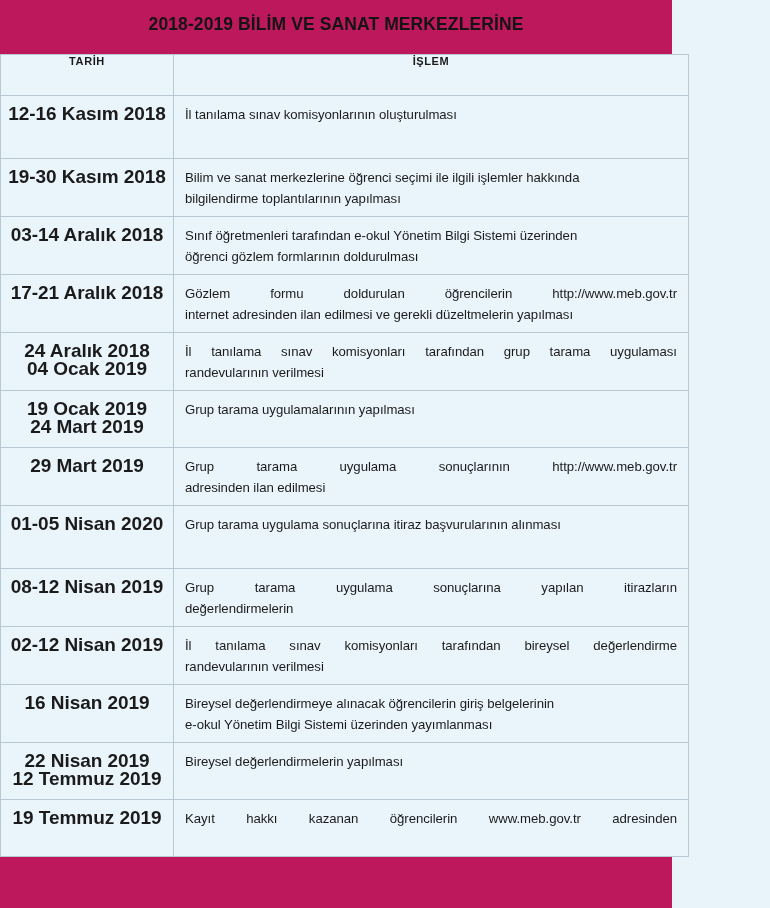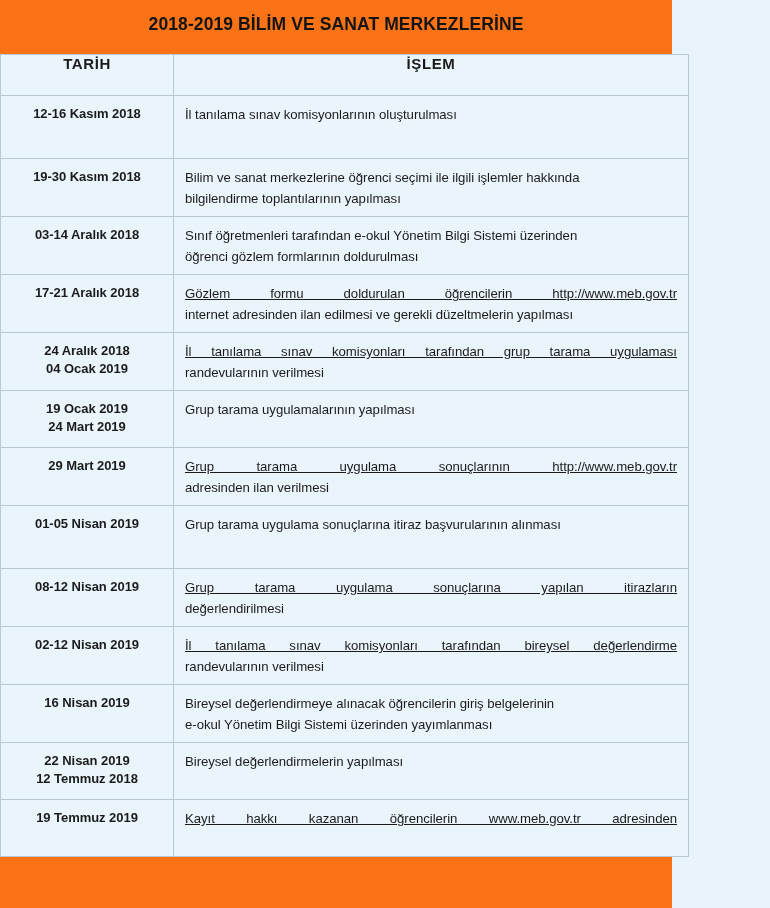--- a/index.html
+++ b/index.html
@@ -14,21 +14,21 @@
     font-family: "Liberation Sans", sans-serif;
     color: #1b1b1b;
     overflow: hidden;
   }
 
   #page {
     position: relative;
     width: 672px;
     height: 908px;
     box-sizing: border-box;
-    background: #f97316;
+    background: #be185d;
   }
 
   
   #title-block {
     padding-top: 11px;
     text-align: center;
   }
   .title-line {
     font-size: 17.5px;
     font-weight: bold;
@@ -56,32 +56,32 @@
   table#schedule th,
   table#schedule td {
     border: 1px solid #b9c9d4;
     vertical-align: top;
     background: #eaf5fb;
   }
 
   
   thead th {
     height: 40px;
-    font-size: 15px;
+    font-size: 11px;
     font-weight: bold;
     text-align: center;
     vertical-align: middle;
     letter-spacing: 0.6px;
     padding: 0 4px;
   }
 
   
   td.date-cell {
     text-align: center;
-    font-size: 13px;
+    font-size: 19px;
     font-weight: bold;
     padding: 9px 6px 7px 6px;
     line-height: 18px;
     letter-spacing: -0.05px;
   }
   td.date-cell .dline { display: block; white-space: nowrap; }
 
   
   td.task-cell {
     font-size: 13.2px;
@@ -90,21 +90,20 @@
     line-height: 21px;
     letter-spacing: -0.05px;
     margin-left: 26px;
   }
   td.task-cell.justify { text-align: justify; }
   td.task-cell.justify > span { display: block; }
   td.task-cell.justify > span.jline {
     text-align: justify;
     text-align-last: justify;
     white-space: normal;
-    text-decoration: underline;
   }
   td.task-cell.justify > span.jlast {
     text-align: left;
     text-align-last: left;
   }
   td.task-cell.plain { text-align: left; }
   td.task-cell.plain > span { display: block; white-space: nowrap; }
 
   
   tr.h-tall td  { height: 46px; }
@@ -185,38 +184,38 @@
             <td class="task-cell plain">
               <span class="jlast">Grup tarama uygulamalarının yapılması</span>
             </td>
           </tr>
           <tr class="h-med">
             <td class="date-cell">
               <span class="dline">29 Mart 2019</span>
             </td>
             <td class="task-cell justify">
               <span class="jline">Grup tarama uygulama sonuçlarının http://www.meb.gov.tr</span>
-              <span class="jlast">adresinden ilan verilmesi</span>
+              <span class="jlast">adresinden ilan edilmesi</span>
             </td>
           </tr>
           <tr class="h-tall">
             <td class="date-cell">
-              <span class="dline">01-05 Nisan 2019</span>
+              <span class="dline">01-05 Nisan 2020</span>
             </td>
             <td class="task-cell plain">
               <span class="jlast">Grup tarama uygulama sonuçlarına itiraz başvurularının alınması</span>
             </td>
           </tr>
           <tr class="h-med">
             <td class="date-cell">
               <span class="dline">08-12 Nisan 2019</span>
             </td>
             <td class="task-cell justify">
               <span class="jline">Grup tarama uygulama sonuçlarına yapılan itirazların</span>
-              <span class="jlast">değerlendirilmesi</span>
+              <span class="jlast">değerlendirmelerin</span>
             </td>
           </tr>
           <tr class="h-med">
             <td class="date-cell">
               <span class="dline">02-12 Nisan 2019</span>
             </td>
             <td class="task-cell justify">
               <span class="jline">İl tanılama sınav komisyonları tarafından bireysel değerlendirme</span>
               <span class="jlast">randevularının verilmesi</span>
             </td>
@@ -226,21 +225,21 @@
               <span class="dline">16 Nisan 2019</span>
             </td>
             <td class="task-cell plain">
               <span class="jlast">Bireysel değerlendirmeye alınacak öğrencilerin giriş belgelerinin</span>
               <span class="jlast">e-okul Yönetim Bilgi Sistemi üzerinden yayımlanması</span>
             </td>
           </tr>
           <tr class="h-med">
             <td class="date-cell">
               <span class="dline">22 Nisan 2019</span>
-              <span class="dline">12 Temmuz 2018</span>
+              <span class="dline">12 Temmuz 2019</span>
             </td>
             <td class="task-cell plain">
               <span class="jlast">Bireysel değerlendirmelerin yapılması</span>
             </td>
           </tr>
           <tr class="h-med">
             <td class="date-cell">
               <span class="dline">19 Temmuz 2019</span>
             </td>
             <td class="task-cell justify">

